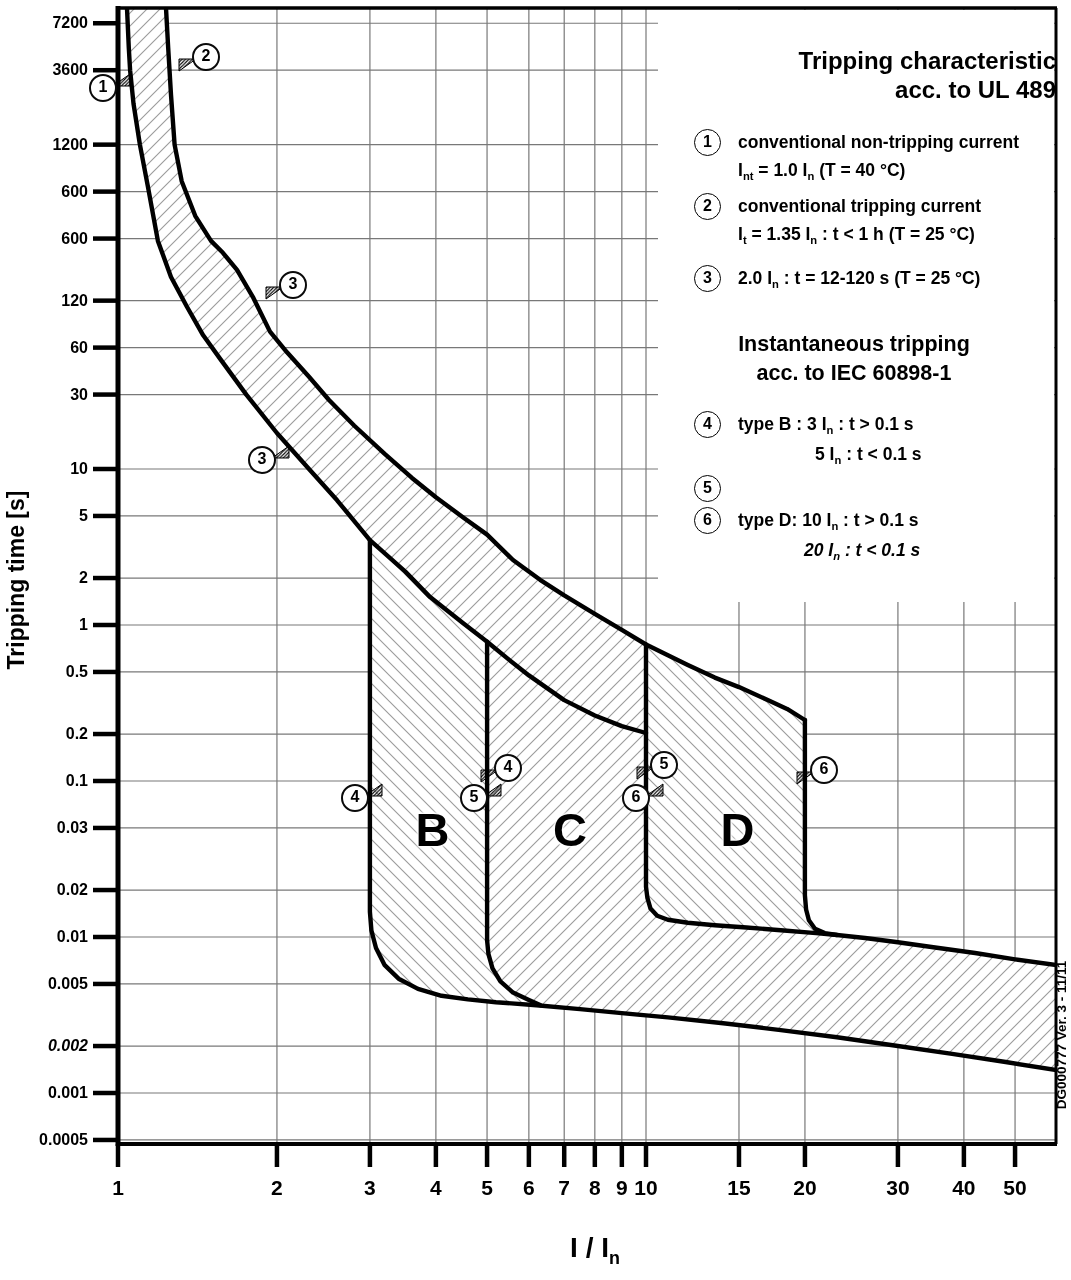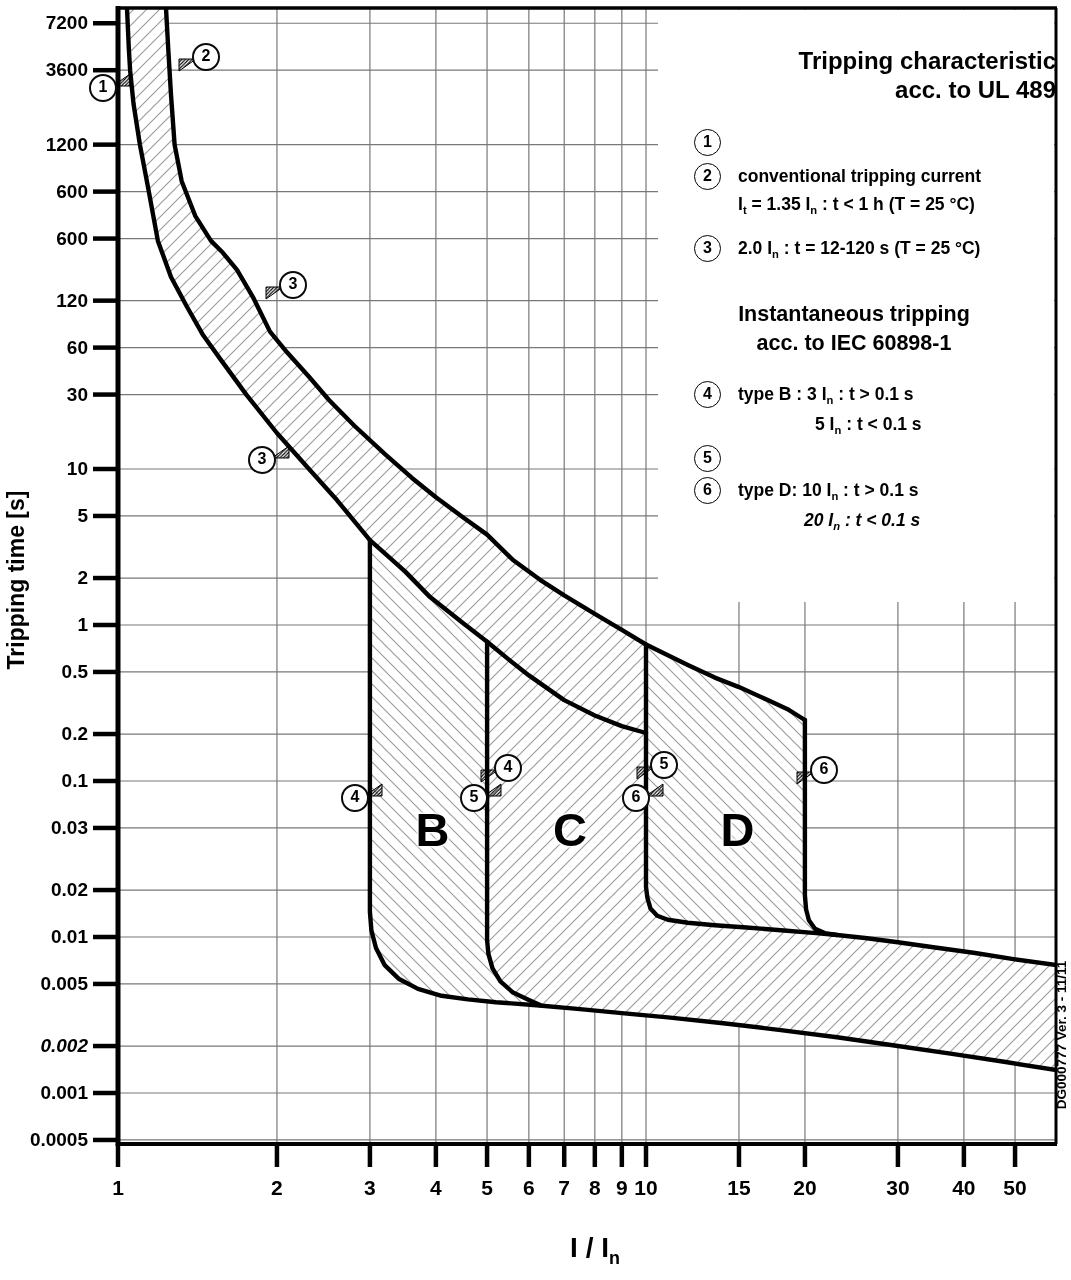--- a/index.html
+++ b/index.html
@@ -1,19 +1,19 @@
 <!DOCTYPE html>
 <html><head>
 <meta charset="utf-8">
 <style>
   html,body{margin:0;padding:0;background:#fff;}
   body{width:1071px;height:1280px;font-family:"Liberation Sans",sans-serif;-webkit-font-smoothing:antialiased;}
   .stage{position:relative;width:1071px;height:1280px;background:#fff;overflow:hidden;}
   svg#chart{position:absolute;left:0;top:0;}
-  .ytick-label{position:absolute;width:86px;text-align:right;font-size:19px;font-weight:bold;color:#000;line-height:20px;}
+  .ytick-label{position:absolute;width:86px;text-align:right;font-size:16px;font-weight:bold;color:#000;line-height:20px;}
   .xtick-label{position:absolute;width:56px;text-align:center;font-size:21px;font-weight:bold;color:#000;line-height:22px;}
   .y-title{position:absolute;left:16px;top:580px;transform:translate(-50%,-50%) rotate(-90deg);font-size:23px;font-weight:bold;white-space:nowrap;color:#000;}
   .x-title{position:absolute;left:595px;top:1248px;transform:translate(-50%,-50%);font-size:28px;font-weight:bold;color:#000;white-space:nowrap;}
   .sub{font-size:0.64em;position:relative;top:0.38em;font-weight:bold;}
   #legend{position:absolute;left:652px;top:46px;width:404px;color:#000;}
   .leg-title{ text-align:right;font-size:24px;font-weight:bold;line-height:29px;}
   .leg-subtitle{text-align:center;font-size:21.5px;font-weight:bold;line-height:29px;margin-top:36px;}
   .leg-items{margin-top:24px;}
   .leg-item{display:flex;align-items:flex-start;margin-bottom:6px;}
   .leg-item2{display:flex;align-items:flex-start;margin-bottom:4px;}
@@ -213,20 +213,24 @@
   <div class="y-title">Tripping time [s]</div>
   <div class="x-title"><span>I / I</span><span class="sub">n</span></div>
   <div id="legend">
     <div class="leg-title">
       <div>Tripping characteristic</div>
       <div>acc. to UL 489</div>
     </div>
     <div class="leg-items" id="leg-items1">
         <div class="leg-item">
           <div class="lnum">1</div>
+          <div class="llines">
+            <div><span>conventional non-tripping current</span></div>
+            <div><span>I</span><span class="sub">nt</span><span> = 1.0 </span><span>I</span><span class="sub">n</span><span>   (T = 40 °C)</span></div>
+          </div>
         </div>
         <div class="leg-item">
           <div class="lnum">2</div>
           <div class="llines">
             <div><span>conventional tripping current</span></div>
             <div><span>I</span><span class="sub">t</span><span> = 1.35 </span><span>I</span><span class="sub">n</span><span> :  t  &lt; 1 h (T = 25 °C)</span></div>
           </div>
         </div>
         <div class="leg-item" style="margin-top: 14px;">
           <div class="lnum">3</div>

